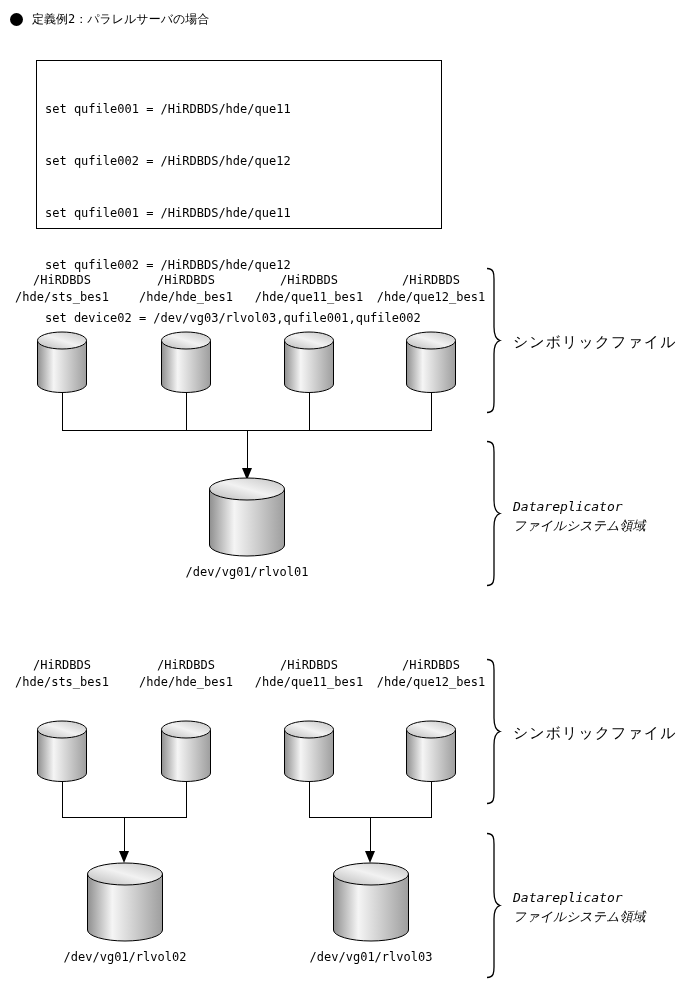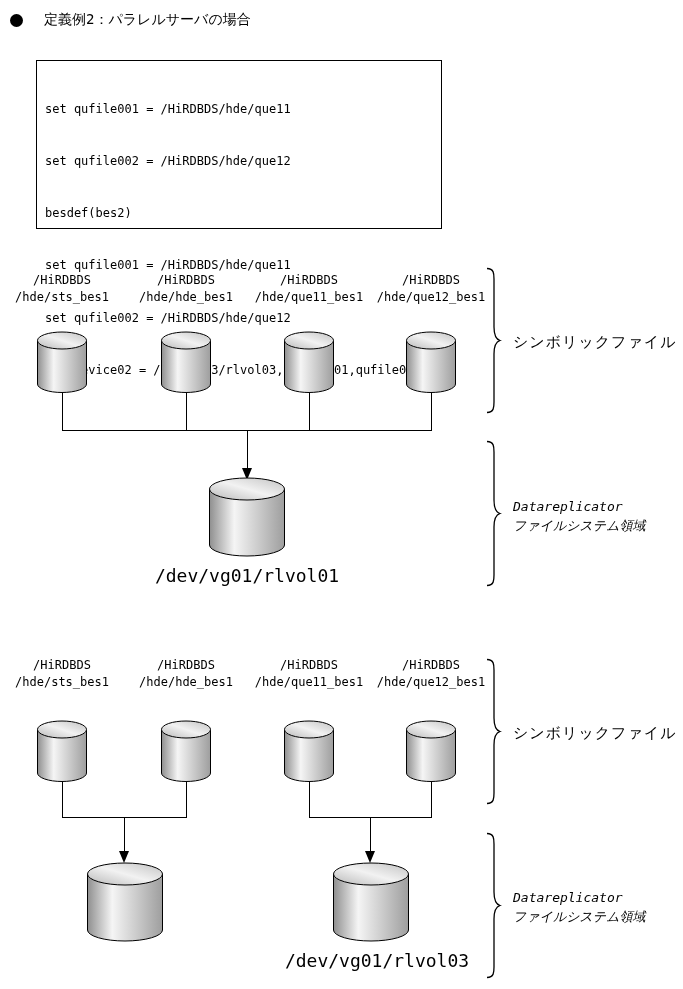--- a/index.html
+++ b/index.html
@@ -1,26 +1,26 @@
 <!DOCTYPE html>
 <html><head>
 <meta charset="utf-8">
 <style>
   html,body{margin:0;padding:0;background:#fff;}
   .page{position:relative;width:683px;height:989px;background:#ffffff;color:#000;
         font-family:"DejaVu Sans",sans-serif;overflow:hidden;}
   .mono{font-family:"DejaVu Sans Mono",monospace;}
-  .title-row{position:absolute;left:10px;top:11px;display:flex;align-items:center;gap:21px;
-             font-size:14px;white-space:nowrap;}
+  .title-row{position:absolute;left:10px;top:11px;display:flex;align-items:center;gap:9px;
+             font-size:12px;white-space:nowrap;}
   .bullet{width:13px;height:13px;background:#000;border-radius:50%;flex:0 0 auto;}
   .code-box{position:absolute;left:36px;top:60px;width:396px;height:162px;border:1px solid #000;
             padding:5px 0 0 8px;font-size:12px;line-height:17.4px;white-space:pre;}
   .file-label{position:absolute;width:130px;text-align:center;font-size:12px;line-height:17px;
               white-space:nowrap;}
-  .dev-label{position:absolute;width:200px;text-align:center;font-size:18px;white-space:nowrap;}
+  .dev-label{position:absolute;width:200px;text-align:center;font-size:12px;white-space:nowrap;}
   .vline{position:absolute;width:1px;background:#000;}
   .hline{position:absolute;height:1px;background:#000;}
   .arrow{position:absolute;width:0;height:0;border-left:5px solid transparent;
          border-right:5px solid transparent;border-top:12px solid #000;}
   .cyl{position:absolute;}
   .brace{position:absolute;}
   .jp{position:absolute;font-size:15px;letter-spacing:1px;white-space:nowrap;}
   .jp2{position:absolute;font-size:13px;line-height:19px;white-space:nowrap;font-style:italic;}
 </style>
 </head>
@@ -44,21 +44,20 @@
   </svg>
 
   <div class="title-row">
     <span class="bullet"></span>
     <span class="mono">定義例2：パラレルサーバの場合</span>
   </div>
 
   <div class="code-box mono">
     <div>set qufile001 = /HiRDBDS/hde/que11</div>
     <div>set qufile002 = /HiRDBDS/hde/que12</div>
-    <div>besdef(bes2)</div>
     <div>set qufile001 = /HiRDBDS/hde/que11</div>
     <div>set qufile002 = /HiRDBDS/hde/que12</div>
     <div>set device02 = /dev/vg03/rlvol03,qufile001,qufile002</div>
   </div>
 
   <div class="file-label mono" style="left:-3px;top:272px">
     <div>/HiRDBDS</div>
     <div>/hde/sts_bes1</div>
   </div>
   <div class="file-label mono" style="left:121px;top:272px">
@@ -165,21 +164,22 @@
   <div class="arrow" style="left:365px;top:851px"></div>
 
   <svg class="cyl" style="left:86px;top:862px" width="78" height="81" viewBox="0 0 78 81">
     <path d="M1.5 12 V68 A37.5 11 0 0 0 76.5 68 V12" fill="url(#cg)" stroke="#000"></path>
     <ellipse cx="39" cy="12" rx="37.5" ry="11" fill="url(#cgt)" stroke="#000"></ellipse>
   </svg>
   <svg class="cyl" style="left:332px;top:862px" width="78" height="81" viewBox="0 0 78 81">
     <path d="M1.5 12 V68 A37.5 11 0 0 0 76.5 68 V12" fill="url(#cg)" stroke="#000"></path>
     <ellipse cx="39" cy="12" rx="37.5" ry="11" fill="url(#cgt)" stroke="#000"></ellipse>
   </svg>
-  <div class="dev-label mono" style="left:277px;top:950px">/dev/vg01/rlvol03</div>
+  <div class="dev-label mono" style="left:25px;top:950px">/dev/vg01/rlvol02</div>
+  <div class="dev-label mono" style="left:271px;top:950px">/dev/vg01/rlvol03</div>
 
   <svg class="brace" style="left:484px;top:658px" width="18" height="147" viewBox="0 0 18 147">
     <path d="M3 1.5 C10 1.5 10 7 10 12 L10 60 C10 67 11 72 16 73.5 C11 75 10 80 10 87 L10 135 C10 140 10 145.5 3 145.5" fill="none" stroke="#000" stroke-width="1.3"></path>
   </svg>
   <div class="jp" style="left:513px;top:724px">シンボリックファイル</div>
 
   <svg class="brace" style="left:484px;top:832px" width="18" height="147" viewBox="0 0 18 147">
     <path d="M3 1.5 C10 1.5 10 7 10 12 L10 60 C10 67 11 72 16 73.5 C11 75 10 80 10 87 L10 135 C10 140 10 145.5 3 145.5" fill="none" stroke="#000" stroke-width="1.3"></path>
   </svg>
   <div class="jp2" style="left:513px;top:888px">

